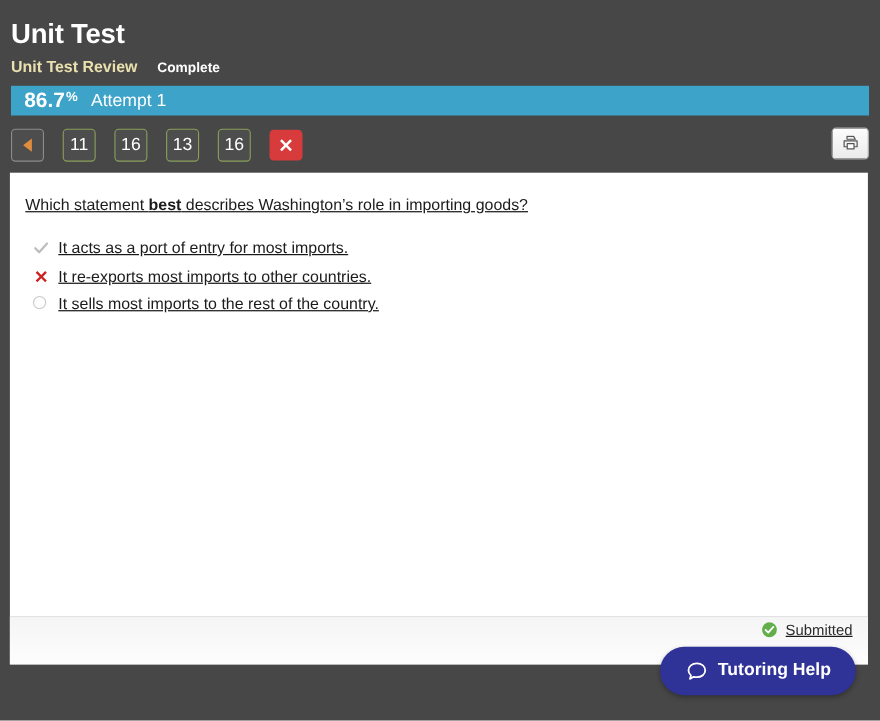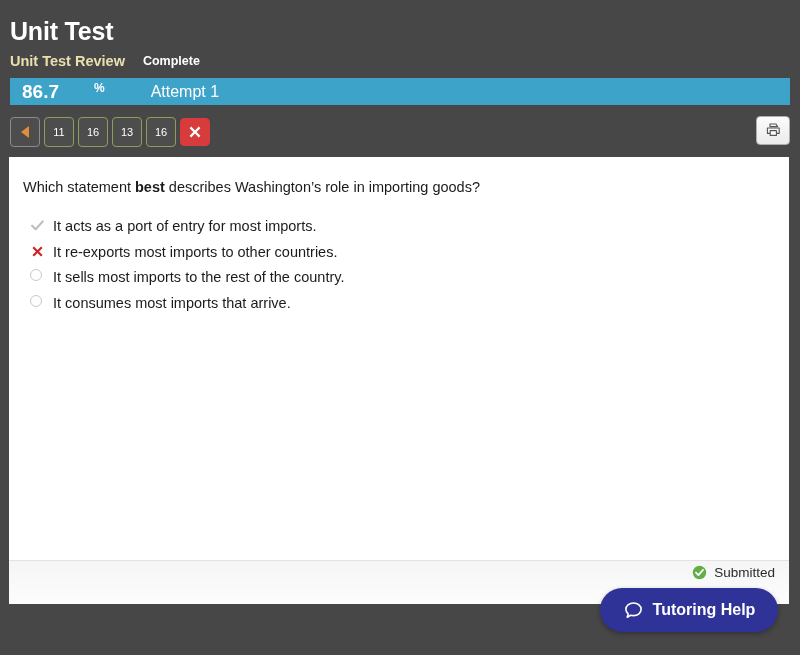--- a/index.html
+++ b/index.html
@@ -50,21 +50,20 @@
   }
 
   
   .score-bar {
     margin: 8px 10px 0 10px;
     background: #3da3c8;
     height: 27px;
     display: flex;
     align-items: center;
     padding-left: 12px;
-    gap: 34px;
   }
 
   .score-value {
     color: #ffffff;
     font-size: 19px;
     font-weight: bold;
     line-height: 19px;
   }
 
   .score-pct {
@@ -91,22 +90,22 @@
     position: relative;
   }
 
   .nav-btn {
     width: 30px;
     height: 30px;
     border-radius: 4px;
     display: flex;
     align-items: center;
     justify-content: center;
-    margin-right: 4px;
-    font-size: 11px;
+    margin-right: 17px;
+    font-size: 16px;
     color: #ffffff;
     background: #4d4d4d;
   }
 
   .nav-back {
     border: 1px solid #8c8c8c;
   }
 
   .nav-back .arrow {
     width: 0;
@@ -150,20 +149,21 @@
     margin: 9px 11px 0 9px;
     background: #ffffff;
     height: 447px;
     display: flex;
     flex-direction: column;
   }
 
   .panel-body {
     flex: 1;
     padding: 21px 14px 0 14px;
+    text-decoration: underline;
   }
 
   .question-text {
     font-size: 14.5px;
     color: #1b1b1b;
     line-height: 19px;
   }
 
   .question-text b { font-weight: bold; }
 
@@ -208,20 +208,21 @@
     background: linear-gradient(to bottom, #f5f5f5 0%, #fdfdfd 100%);
     display: flex;
     align-items: flex-start;
     justify-content: flex-end;
     padding: 4px 14px 0 0;
   }
 
   .submitted-wrap {
     display: flex;
     align-items: center;
+    text-decoration: underline;
   }
 
   .submitted-label {
     font-size: 13.5px;
     color: #2b2b2b;
     margin-left: 7px;
   }
 
   
   .tutoring-help {
@@ -323,26 +324,20 @@
         <div class="option-text">It re-exports most imports to other countries.</div>
       </div>
 
       <div class="option-row">
         <div class="option-marker">
           <span class="radio-circle"></span>
         </div>
         <div class="option-text">It sells most imports to the rest of the country.</div>
       </div>
 
-      <div class="option-row">
-        <div class="option-marker">
-          <span class="radio-circle"></span>
-        </div>
-        <div class="option-text">It consumes most imports that arrive.</div>
-      </div>
 
     </div>
   </div>
 
   <div class="panel-footer">
     <div class="submitted-wrap">
       <svg width="15" height="15" viewBox="0 0 16 16">
         <circle cx="8" cy="8" r="7.2" fill="#62af49"></circle>
         <path d="M4.2 8.2 L6.8 10.8 L11.8 5.2" fill="none" stroke="#ffffff" stroke-width="1.8" stroke-linecap="round" stroke-linejoin="round"></path>
       </svg>

